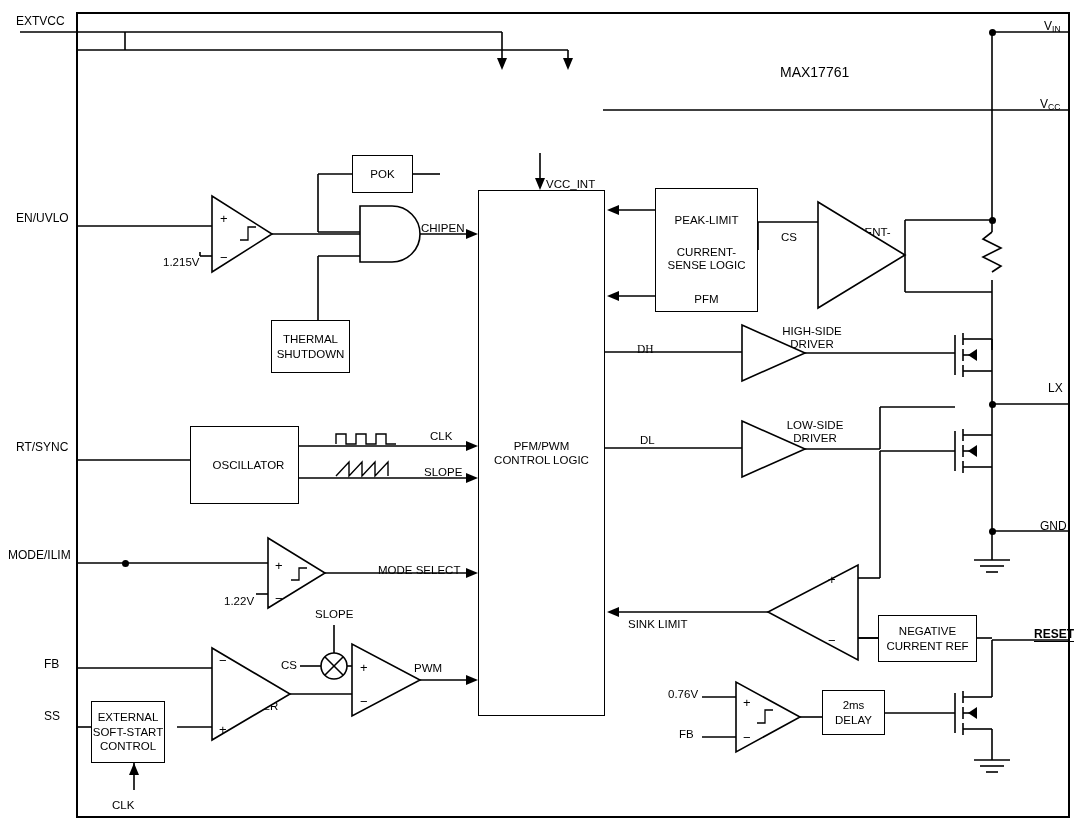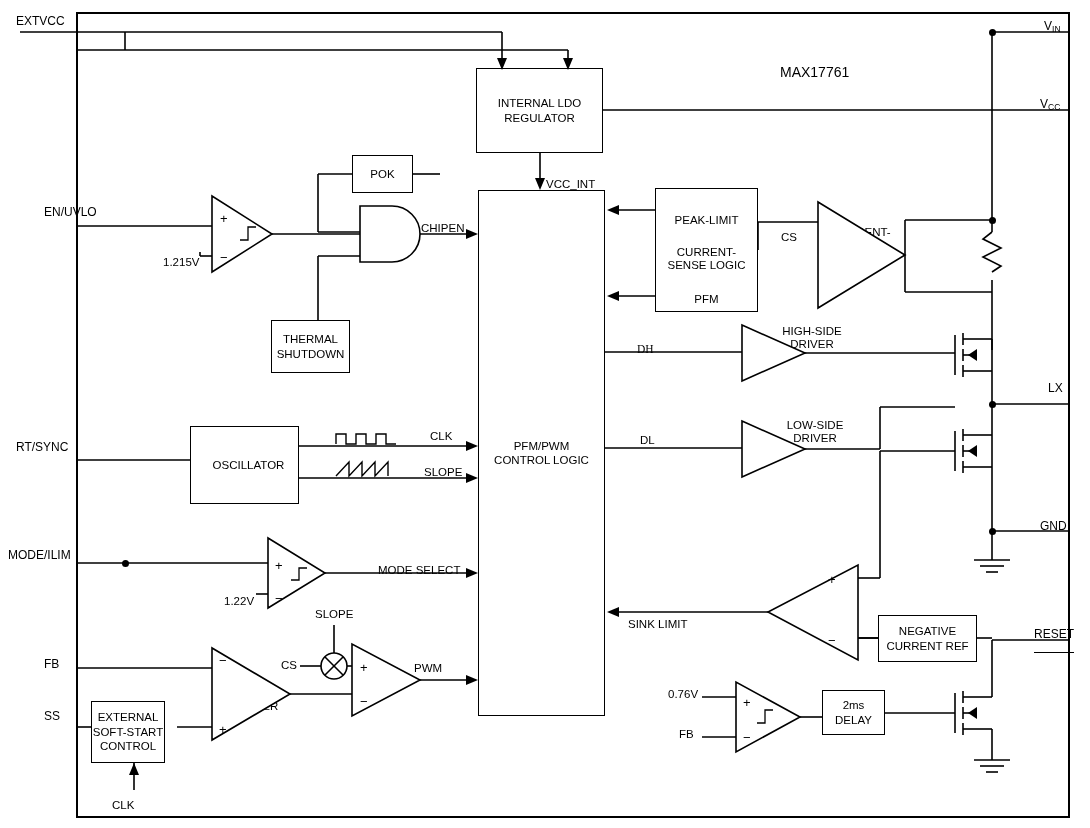--- a/index.html
+++ b/index.html
@@ -8,46 +8,44 @@
   .lbl{position:absolute;font-size:11.5px;color:#000;white-space:pre;line-height:1.15;}
   .lbl.c{text-align:center;}
   .box{position:absolute;border:1.4px solid #000;background:#fff;box-sizing:border-box;
        display:flex;align-items:center;justify-content:center;text-align:center;
        font-size:11.5px;color:#000;line-height:1.25;white-space:pre;}
   .dot{position:absolute;width:7px;height:7px;border-radius:50%;background:#000;}
   svg.ov{position:absolute;left:0;top:0;width:1090px;height:828px;overflow:visible;}
   .mainframe{position:absolute;left:76px;top:12px;width:994px;height:806px;border:2px solid #000;box-sizing:border-box;}
   .pinlbl{position:absolute;font-size:12px;color:#000;white-space:pre;}
   .sub{font-size:8.5px;vertical-align:-2px;}
-  .und{border-bottom:1.4px solid #000;padding-bottom:11px;}
+  .und{border-bottom:1.4px solid #000;padding-bottom:0;font-weight:bold;}
 </style>
 </head>
 <body>
 
 <div id="root">
 
   <div class="mainframe"></div>
 
   <div class="pinlbl" style="left:16px;top:14px;">EXTVCC</div>
-  <div class="pinlbl" style="left:16px;top:205px;margin-left:28px;">EN/UVLO</div>
+  <div class="pinlbl" style="left:16px;top:211px;">EN/UVLO</div>
   <div class="pinlbl" style="left:16px;top:440px;">RT/SYNC</div>
   <div class="pinlbl" style="left:8px;top:548px;">MODE/ILIM</div>
   <div class="pinlbl" style="left:44px;top:657px;">FB</div>
   <div class="pinlbl" style="left:44px;top:709px;">SS</div>
 
   <div class="pinlbl" style="left:1044px;top:19px;">V<span class="sub">IN</span></div>
   <div class="pinlbl" style="left:1040px;top:97px;">V<span class="sub">CC</span></div>
   <div class="pinlbl" style="left:1048px;top:381px;">LX</div>
   <div class="pinlbl" style="left:1040px;top:519px;">GND</div>
   <div class="pinlbl und" style="left:1034px;top:627px;">RESET</div>
 
   <div class="lbl" style="left:780px;top:64px;font-size:14px;">MAX17761</div>
 
-  <div class="box" style="left:476px;top:68px;width:127px;height:85px;">INTERNAL LDO
-REGULATOR</div>
   <div class="box" style="left:352px;top:155px;width:61px;height:38px;">POK</div>
   <div class="box" style="left:271px;top:320px;width:79px;height:53px;">THERMAL
 SHUTDOWN</div>
   <div class="box" style="left:190px;top:426px;width:109px;height:78px;padding-left:8px;">OSCILLATOR</div>
   <div class="box" style="left:91px;top:701px;width:74px;height:62px;">EXTERNAL
 SOFT-START
 CONTROL</div>
   <div class="box" style="left:878px;top:615px;width:99px;height:47px;">NEGATIVE
 CURRENT REF</div>
   <div class="box" style="left:478px;top:190px;width:127px;height:526px;">PFM/PWM

